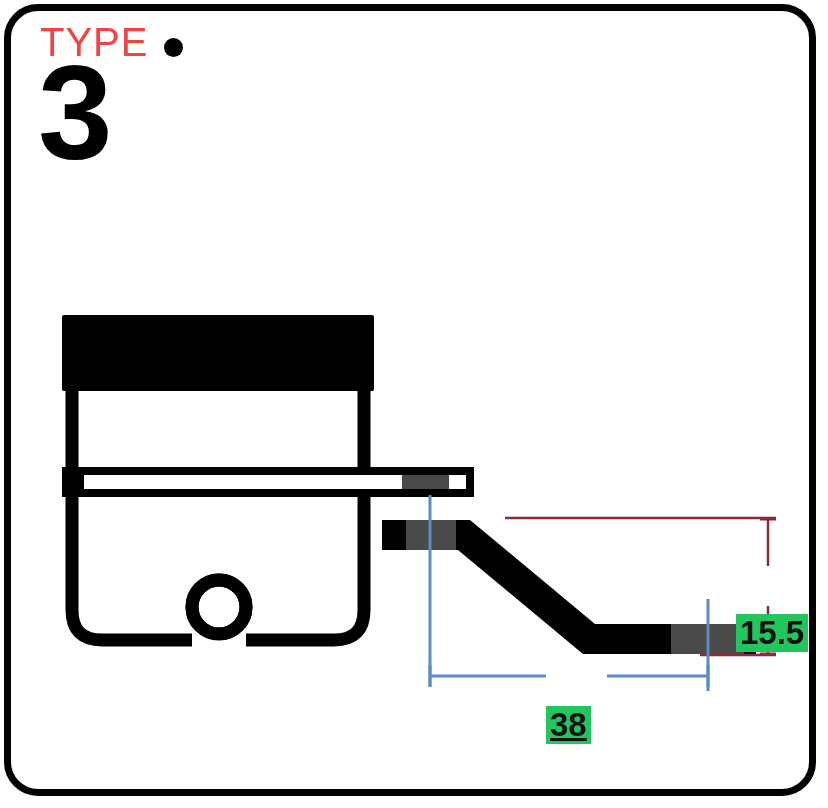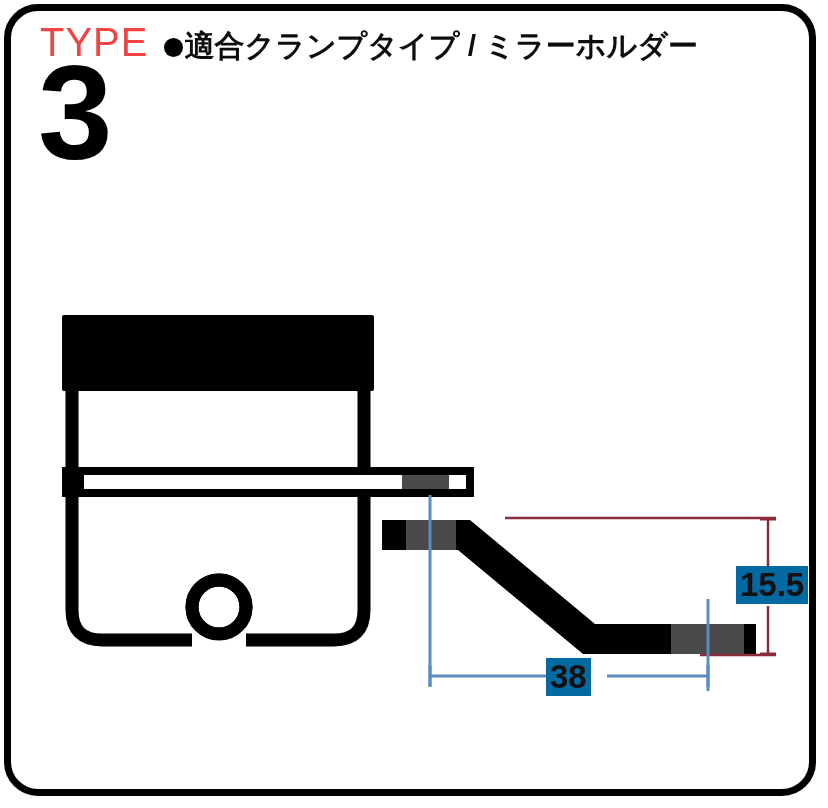--- a/index.html
+++ b/index.html
@@ -74,52 +74,53 @@
     position: absolute;
     left: 0;
     top: 0;
     width: 828px;
     height: 808px;
   }
   .dim-label {
     position: absolute;
     font-weight: 700;
     color: #111111;
-    background: #0369a1;
+    background: #22c55e;
     padding: 0 4px;
     white-space: nowrap;
     font-family: "Liberation Sans", "DejaVu Sans", sans-serif;
+    margin-top: 48px;
   }
   #label-155 {
     left: 736px;
     top: 566px;
     font-size: 33px;
   }
   #label-38 {
     left: 546px;
     top: 658px;
     font-size: 33px;
+    text-decoration: underline;
   }
   #label-m10 {
     left: 677px;
     top: 692px;
     font-size: 33px;
   }
 </style>
 </head>
 <body>
 
 <div id="page">
 
   <div id="frame"></div>
 
   <div id="header">
     <span id="type-word">TYPE</span>
     <span id="bullet-icon"></span>
-    <span id="header-desc">適合クランプタイプ / ミラーホルダー</span>
   </div>
 
   <div id="type-number">3</div>
 
   <svg id="diagram" viewBox="0 0 828 808" width="828" height="808" xmlns="http://www.w3.org/2000/svg">
 
     <rect x="62" y="315" width="312" height="76" fill="#000000" rx="2"></rect>
 
     <path d="M 72 389 L 72 610 Q 72 640 102 640 L 334 640 Q 364 640 364 610 L 364 389" fill="none" stroke="#000000" stroke-width="13" stroke-linecap="butt"></path>
 

